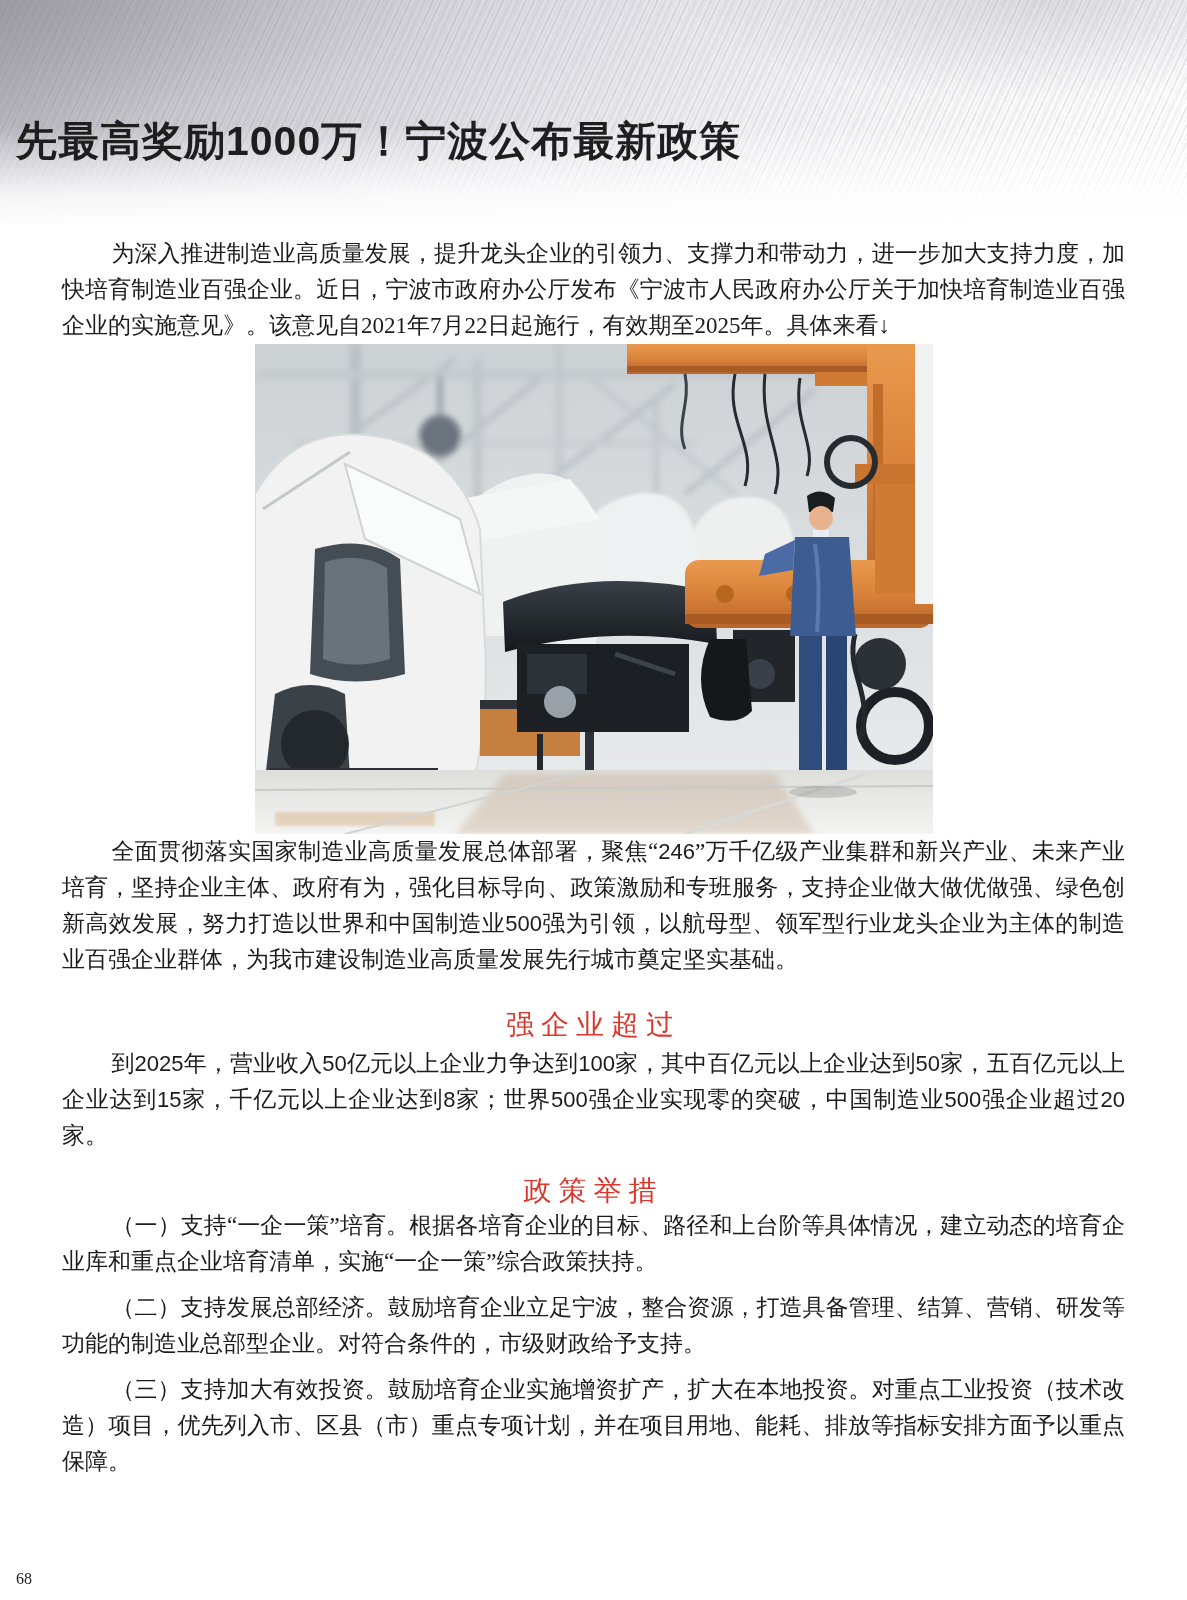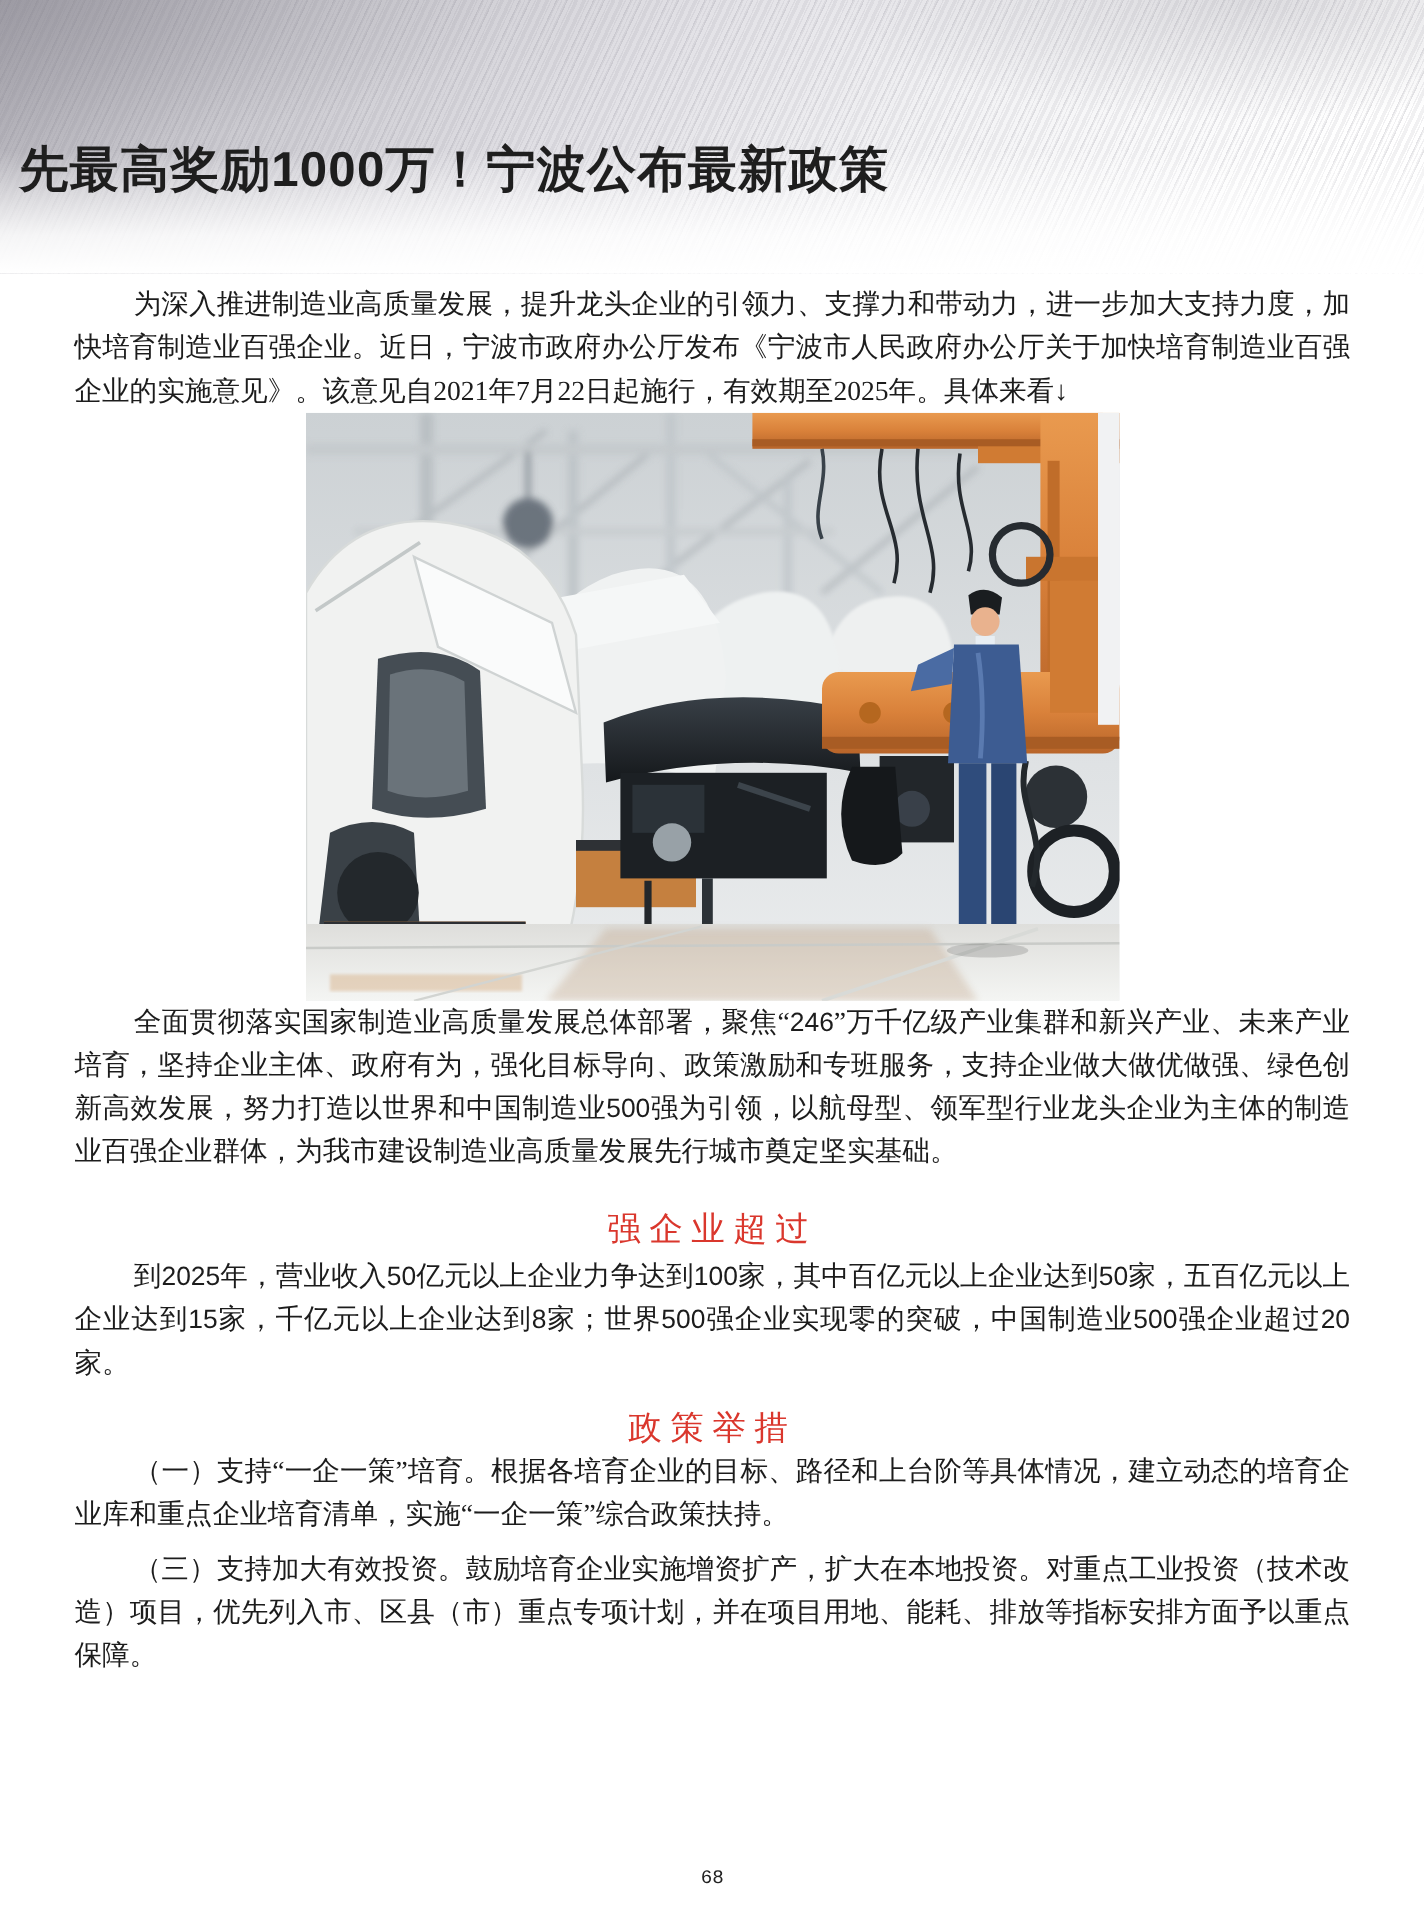--- a/index.html
+++ b/index.html
@@ -39,22 +39,22 @@
   .sec0 .sec-h{margin:28px 0 10px;}
   .sec1 .sec-h{margin:30px 0 4px;}
   .sec2 .sec-h{margin:20px 0 0;font-family:Liberation Serif, serif;}
   .para{
     margin:0;font-size:23px;line-height:36px;
     text-align:justify;text-indent:2.15em;
   }
   .sec2 .para{margin:0 0 10px;}
   .bn{font-family:"Liberation Sans","DejaVu Sans",sans-serif;font-weight:400;font-size:22px;}
   .pageno{
-    position:absolute;left:0;right:0;top:1554px;margin:2px;
-    text-align:center;font-size:16px;color:#222;font-family:Liberation Mono, monospace;
+    position:absolute;left:0;right:0;top:1554px;margin:16px;
+    text-align:left;font-size:16px;color:#222;
   }
 </style>
 </head>
 <body>
 
 <header class="hero">
   <h1 class="hero-title">先最高奖励1000万！宁波公布最新政策</h1>
 </header>
 
 <p class="intro">为深入推进制造业高质量发展，提升龙头企业的引领力、支撑力和带动力，进一步加大支持力度，加快培育制造业百强企业。近日，宁波市政府办公厅发布《宁波市人民政府办公厅关于加快培育制造业百强企业的实施意见》。该意见自2021年7月22日起施行，有效期至2025年。具体来看↓</p>
@@ -204,17 +204,18 @@
     <section class="sec sec0">
       <p class="para"><span>全面贯彻落实国家制造业高质量发展总体部署，聚焦“</span><span class="bn">246</span><span>”万千亿级产业集群和新兴产业、未来产业培育，坚持企业主体、政府有为，强化目标导向、政策激励和专班服务，支持企业做大做优做强、绿色创新高效发展，努力打造以世界和中国制造业</span><span class="bn">500</span><span>强为引领，以航母型、领军型行业龙头企业为主体的制造业百强企业群体，为我市建设制造业高质量发展先行城市奠定坚实基础。</span></p>
     </section>
     <section class="sec sec1">
       <h2 class="sec-h">强企业超过</h2>
       <p class="para"><span>到</span><span class="bn">2025</span><span>年，营业收入</span><span class="bn">50</span><span>亿元以上企业力争达到</span><span class="bn">100</span><span>家，其中百亿元以上企业达到</span><span class="bn">50</span><span>家，五百亿元以上企业达到</span><span class="bn">15</span><span>家，千亿元以上企业达到</span><span class="bn">8</span><span>家；世界</span><span class="bn">500</span><span>强企业实现零的突破，中国制造业</span><span class="bn">500</span><span>强企业超过</span><span class="bn">20</span><span>家。</span></p>
     </section>
     <section class="sec sec2">
       <h2 class="sec-h">政策举措</h2>
       <p class="para"><span>（一）支持“一企一策”培育。根据各培育企业的目标、路径和上台阶等具体情况，建立动态的培育企业库和重点企业培育清单，实施“一企一策”综合政策扶持。</span></p>
+      <p class="para"><span>（二）支持发展总部经济。鼓励培育企业立足宁波，整合资源，打造具备管理、结算、营销、研发等功能的制造业总部型企业。对符合条件的，市级财政给予支持。</span></p>
       <p class="para"><span>（三）支持加大有效投资。鼓励培育企业实施增资扩产，扩大在本地投资。对重点工业投资（技术改造）项目，优先列入市、区县（市）重点专项计划，并在项目用地、能耗、排放等指标安排方面予以重点保障。</span></p>
     </section>
   </div>
 
 <p class="pageno">68</p>
 
 </body></html>

